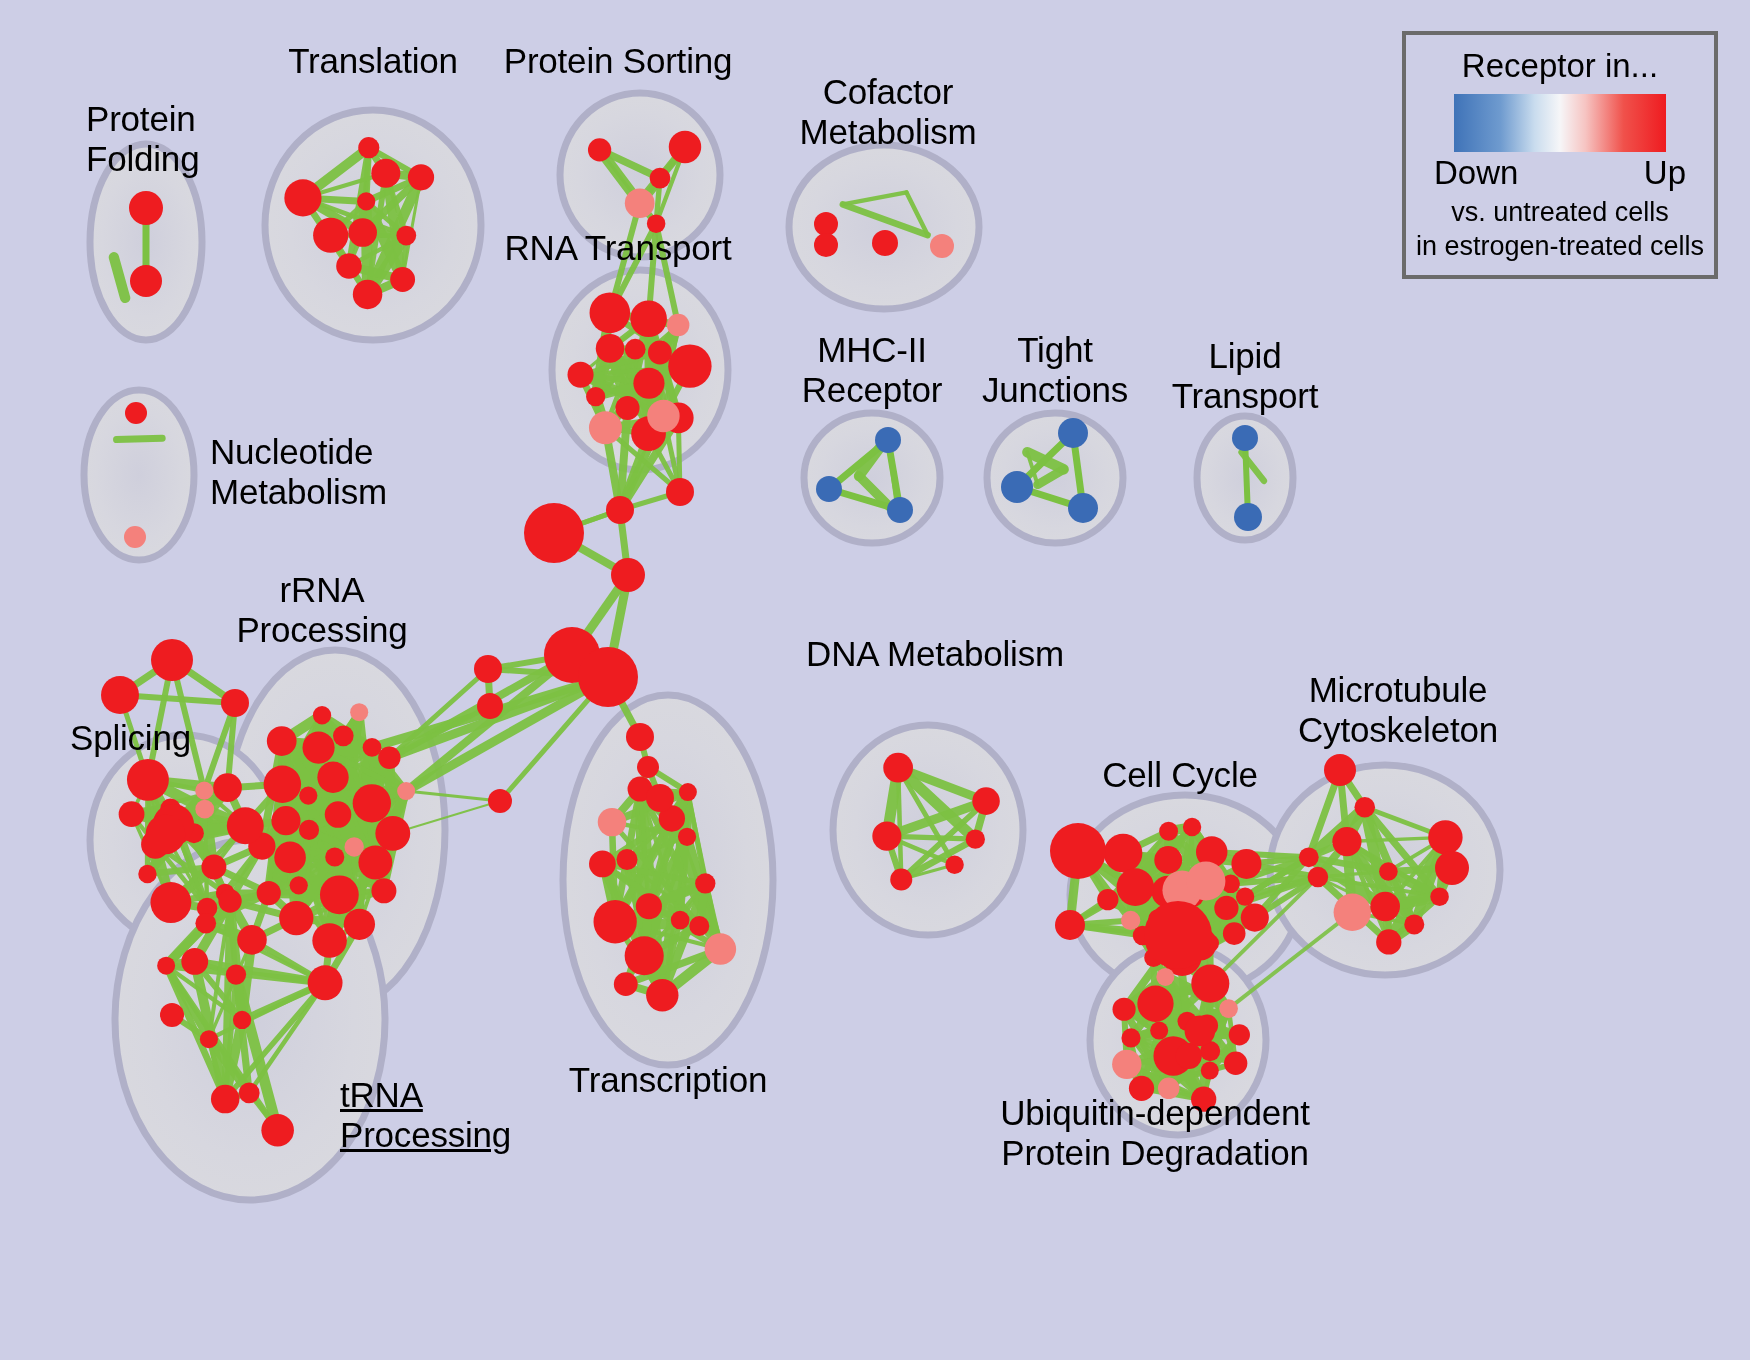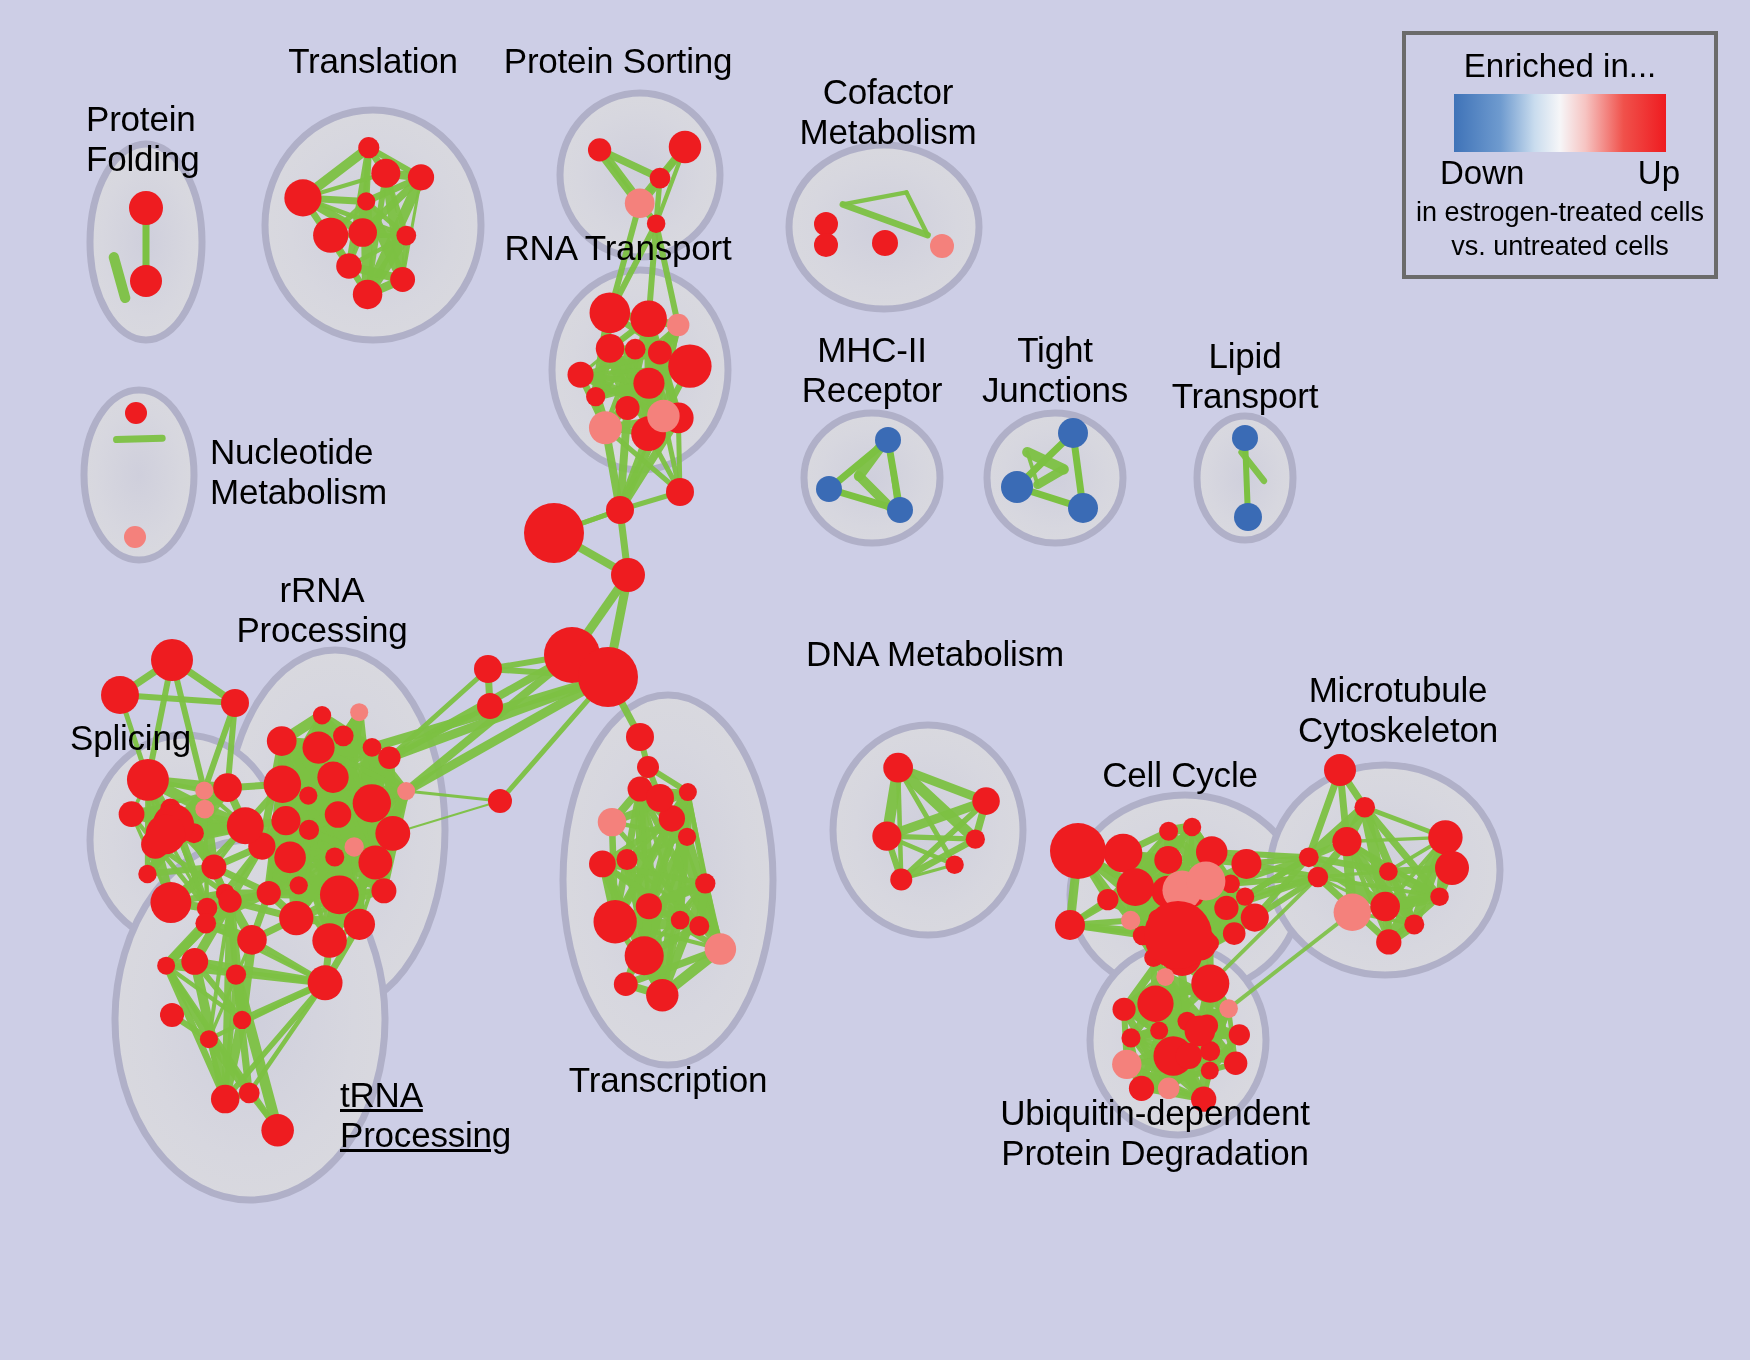--- a/index.html
+++ b/index.html
@@ -32,21 +32,21 @@
   #legend .ltitle{
     text-align:center;font-size:33px;color:#000;margin-top:12px;
     font-family:"Liberation Sans", sans-serif;
   }
   #bar{
     margin:9px auto 0 auto;width:212px;height:58px;
     background:linear-gradient(to right,#3f73b8 0%,#6f9bcf 22%,#c9dcee 38%,#f6f6f8 50%,#f6c4c2 62%,#f0514b 80%,#ef1b20 100%);
   }
   #legend .ends{
     position:relative;width:236px;margin:2px auto 0 auto;height:40px;
-    font-size:33px;color:#000;
+    font-size:33px;color:#000;padding-left:12px;
   }
   #legend .ends .dn{position:absolute;left:-2px;top:0;}
   #legend .ends .up{position:absolute;right:-2px;top:0;}
   #legend .sub{
     text-align:center;font-size:27px;line-height:31px;color:#000;margin-top:3px;
     font-family:"Liberation Sans", sans-serif;
   }
 </style>
 </head>
 <body>
@@ -1211,22 +1211,22 @@
       <div class="lbl c" style="left: 668px; top: 1060px;">Transcription</div>
       <div class="lbl c" style="left: 935px; top: 634px;">DNA Metabolism</div>
       <div class="lbl c" style="left: 1180px; top: 755px;">Cell Cycle</div>
       <div class="lbl c" style="left: 1398px; top: 670px;">Microtubule
 Cytoskeleton</div>
       <div class="lbl c" style="left: 1155px; top: 1093px;">Ubiquitin-dependent
 Protein Degradation</div>
     </div>
 
   <div id="legend">
-    <div class="ltitle">Enriched in...</div>
+    <div class="ltitle">Receptor in...</div>
     <div id="bar"></div>
     <div class="ends">
       <span class="dn">Down</span>
       <span class="up">Up</span>
     </div>
+    <div class="sub">vs. untreated cells</div>
     <div class="sub">in estrogen-treated cells</div>
-    <div class="sub">vs. untreated cells</div>
   </div>
 </div>
 
 </body></html>

